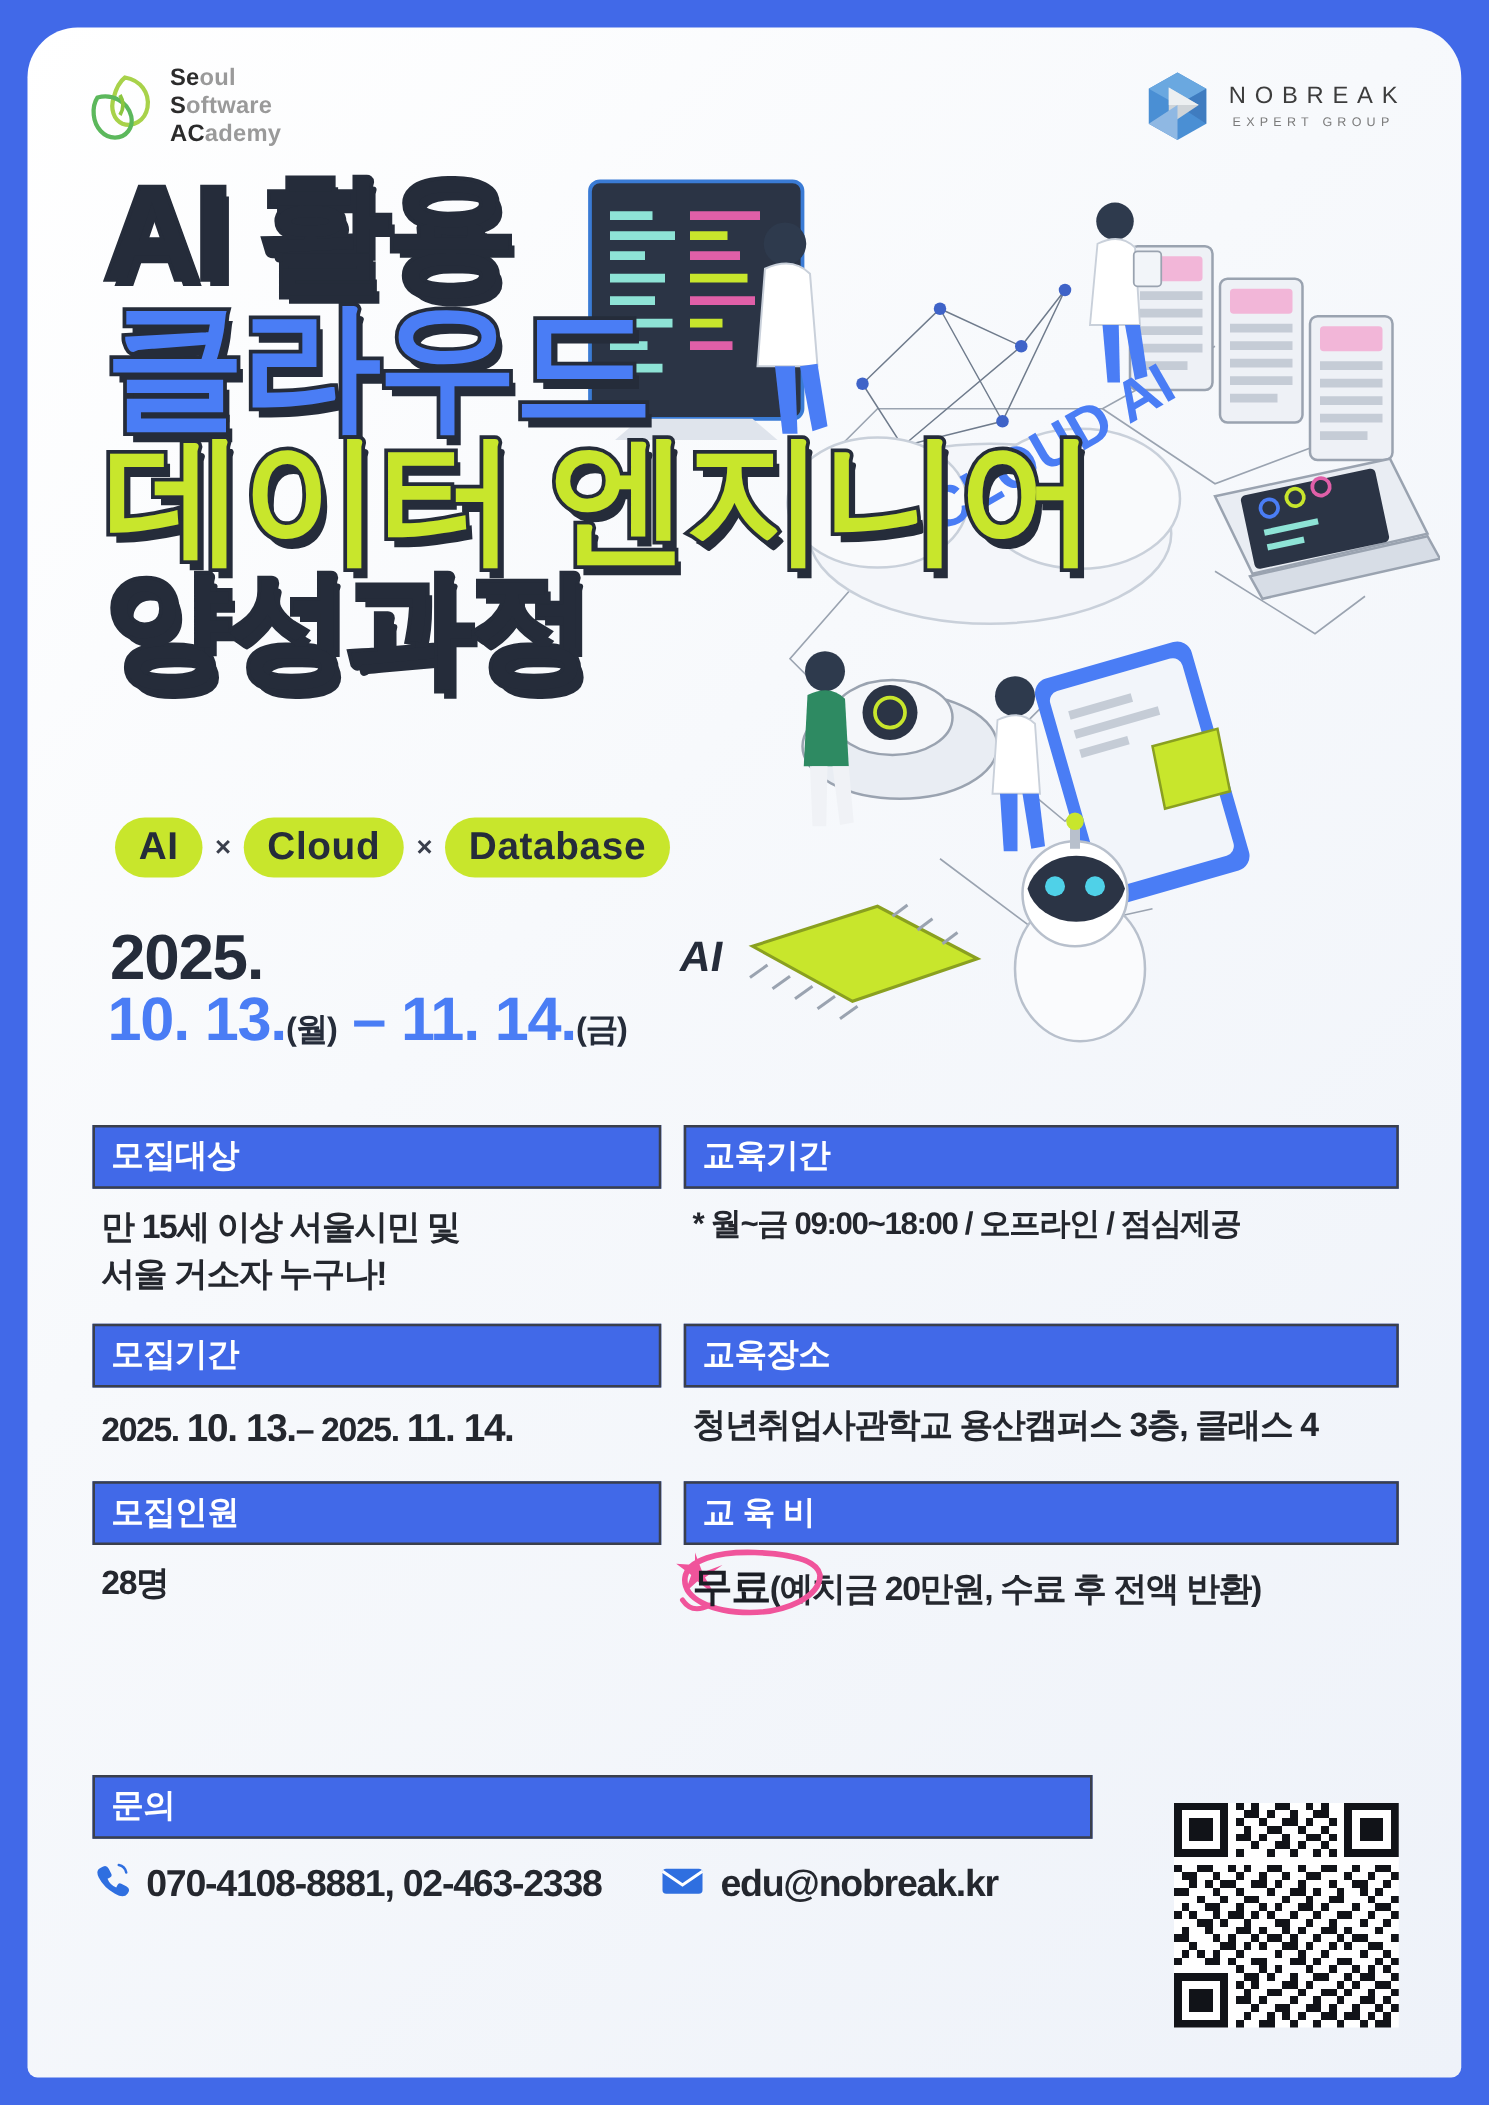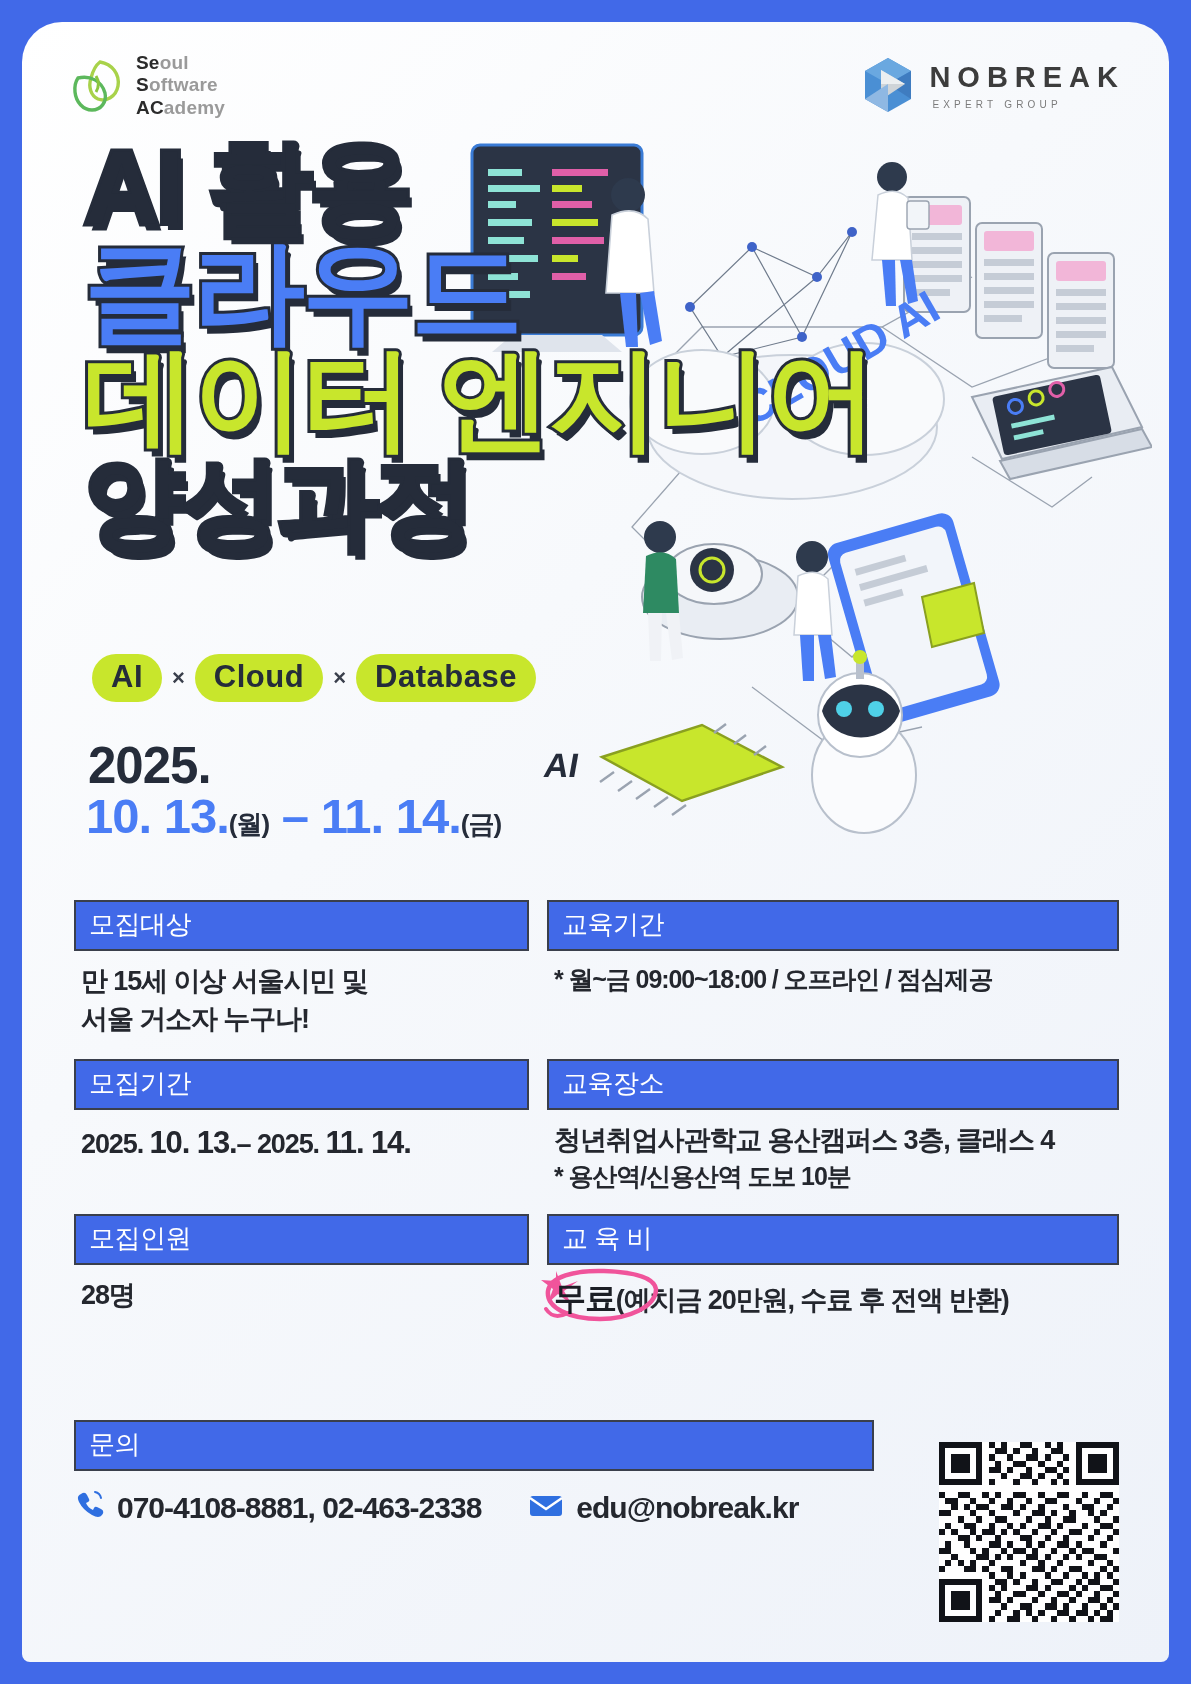--- a/index.html
+++ b/index.html
@@ -19,21 +19,21 @@
   
   .logo-left { position:absolute; left:48px; top:30px; display:flex; align-items:center; gap:10px; }
   .leaf-mark { width:56px; height:60px; position:relative; }
   .ssa-text { font-size:19px; line-height:1.18; font-weight:700; letter-spacing:.2px; }
   .ssa-text .row { white-space:nowrap; }
   .ssa-text .dk { color:#2b2b2b; }
   .ssa-text .lt { color:#9a9a9a; font-weight:600; }
   .logo-right { position:absolute; right:44px; top:34px; display:flex; align-items:center; gap:14px; }
   .nb-gem { width:54px; height:58px; }
   .nb-words { text-align:left; }
-  .nb-main { font-size:29px; letter-spacing:7px; color:#3c3c3c; font-weight:700; }
+  .nb-main { font-size:19px; letter-spacing:7px; color:#3c3c3c; font-weight:400; }
   .nb-sub { font-size:10px; letter-spacing:4.2px; color:#7b7b7b; margin-top:5px; padding-left:3px; }
 
   
   .title-block { position:absolute; left:62px; top:118px; width:760px; }
   .tline {
     font-weight:900; letter-spacing:-3px; line-height:.92;
     -webkit-text-stroke:6px #252c3a; paint-order:stroke fill;
     font-size:104px; white-space:nowrap;
   }
   .t1 { color:#252c3a; text-shadow:5px 7px 0 #252c3a; }
@@ -59,21 +59,21 @@
   
   .art { position:absolute; left:430px; top:105px; width:700px; height:730px; }
 
   
   .grid { position:absolute; left:52px; top:878px; width:1045px; }
   .row2 { display:flex; gap:18px; margin-bottom:20px; }
   .cell { width:455px; }
   .cell.wide { width:572px; }
   .bar {
     background:#4169E8; border:2px solid #3a3f4c; color:#fff;
-    font-size:26px; font-weight:400; padding:5px 13px 7px; letter-spacing:-.5px;
+    font-size:26px; font-weight:700; padding:5px 13px 7px; letter-spacing:-.5px;
   }
   .body { padding:11px 5px 0 7px; }
   .body p { font-size:27px; font-weight:700; color:#24272e; letter-spacing:-1.1px; line-height:1.42; }
   .body p.sm { font-size:25px; font-weight:700; }
   .body p .big { font-size:31px; font-weight:900; }
 
   
   .free-line { position:relative; display:inline-block; }
   .free-word { font-size:32px; font-weight:900; color:#1b1e25; position:relative; z-index:2; }
   .circle-ann { position:absolute; left:-16px; top:-9px; width:128px; height:56px; z-index:1; }
@@ -336,21 +336,20 @@
       <div class="cell">
         <div class="bar">모집기간</div>
         <div class="body">
           <p><span>2025. </span><span class="big">10. 13.</span><span>– 2025. </span><span class="big">11. 14.</span></p>
         </div>
       </div>
       <div class="cell wide">
         <div class="bar">교육장소</div>
         <div class="body">
           <p>청년취업사관학교 용산캠퍼스 3층, 클래스 4</p>
-          <p class="sm">* 용산역/신용산역 도보 10분</p>
         </div>
       </div>
     </div>
 
     <div class="row2">
       <div class="cell">
         <div class="bar">모집인원</div>
         <div class="body">
           <p>28명</p>
         </div>

